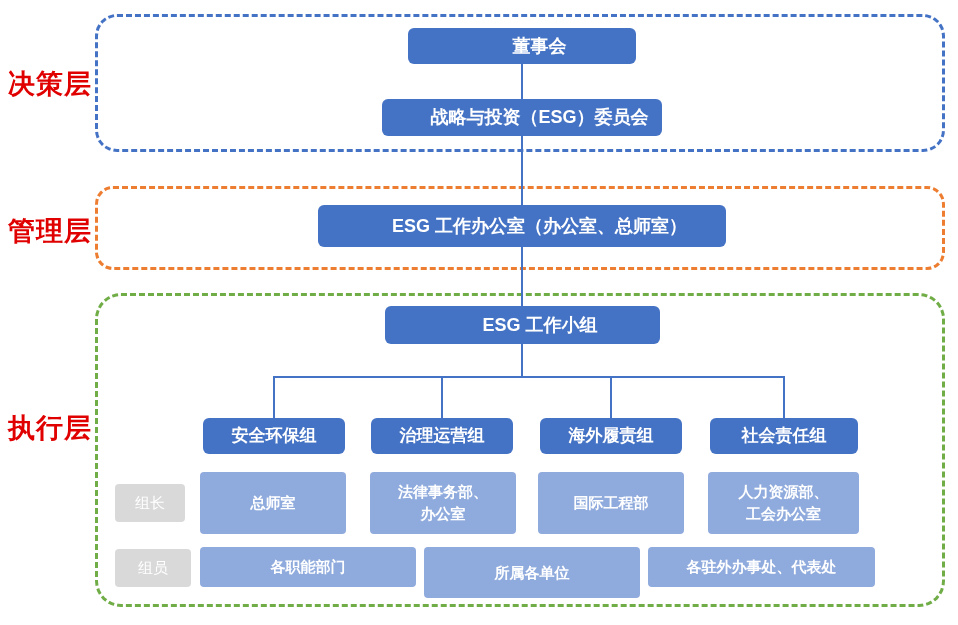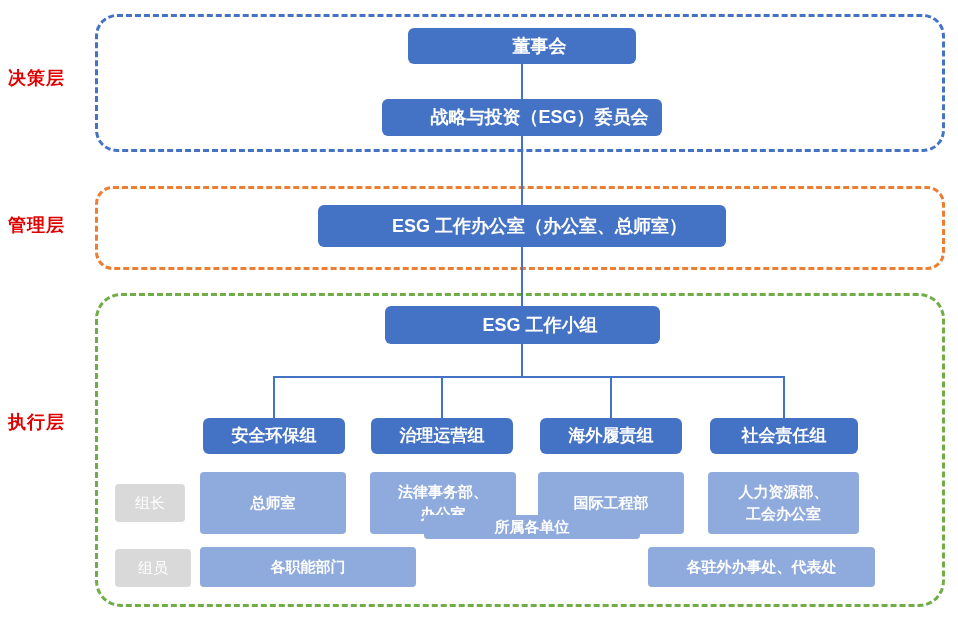--- a/index.html
+++ b/index.html
@@ -9,21 +9,21 @@
     background:#ffffff;
     font-family:"Liberation Sans","DejaVu Sans",sans-serif;
     overflow:hidden;
   }
   .zone{position:absolute;border-radius:22px;background:transparent;box-sizing:border-box;}
   .zone-decision{left:95px;top:14px;width:850px;height:138px;border:3px dashed #4472C4;}
   .zone-management{left:95px;top:186px;width:850px;height:84px;border:3px dashed #ED7D31;border-radius:18px;}
   .zone-execution{left:95px;top:293px;width:850px;height:314px;border:3px dashed #70AD47;border-radius:26px;}
   .layer-label{
     position:absolute;left:8px;width:84px;
-    color:#e00000;font-size:18px;font-weight:bold;
+    color:#e00000;font-size:27px;font-weight:bold;
     text-align:left;letter-spacing:1px;
   }
   .connectors{position:absolute;left:0;top:0;}
   .connectors line{stroke:#4472C4;stroke-width:2;}
   .node{
     position:absolute;
     background:#4472C4;color:#ffffff;
     font-weight:bold;
     display:flex;align-items:center;justify-content:center;
     border-radius:6px;text-align:center;
@@ -91,16 +91,16 @@
   <div class="gray-label" style="left:115px;top:484px;width:70px;height:38px">组长</div>
   <div class="node-light" style="left:370px;top:472px;width:146px;height:62px">法律事务部、
 办公室</div>
   <div class="node-light" style="left:200px;top:472px;width:146px;height:62px">总师室</div>
   <div class="node-light" style="left:538px;top:472px;width:146px;height:62px">国际工程部</div>
   <div class="node-light" style="left:708px;top:472px;width:151px;height:62px">人力资源部、
 工会办公室</div>
 
   <div class="gray-label" style="left:115px;top:549px;width:76px;height:38px">组员</div>
   <div class="node-light" style="left:200px;top:547px;width:216px;height:40px">各职能部门</div>
-  <div class="node-light" style="left:424px;top:515px;width:216px;height:24px">所属各单位</div>
+  <div class="node-light" style="left:424px;top:547px;width:216px;height:51px">所属各单位</div>
   <div class="node-light" style="left:648px;top:547px;width:227px;height:40px">各驻外办事处、代表处</div>
 
 </div>
 
 </body></html>

